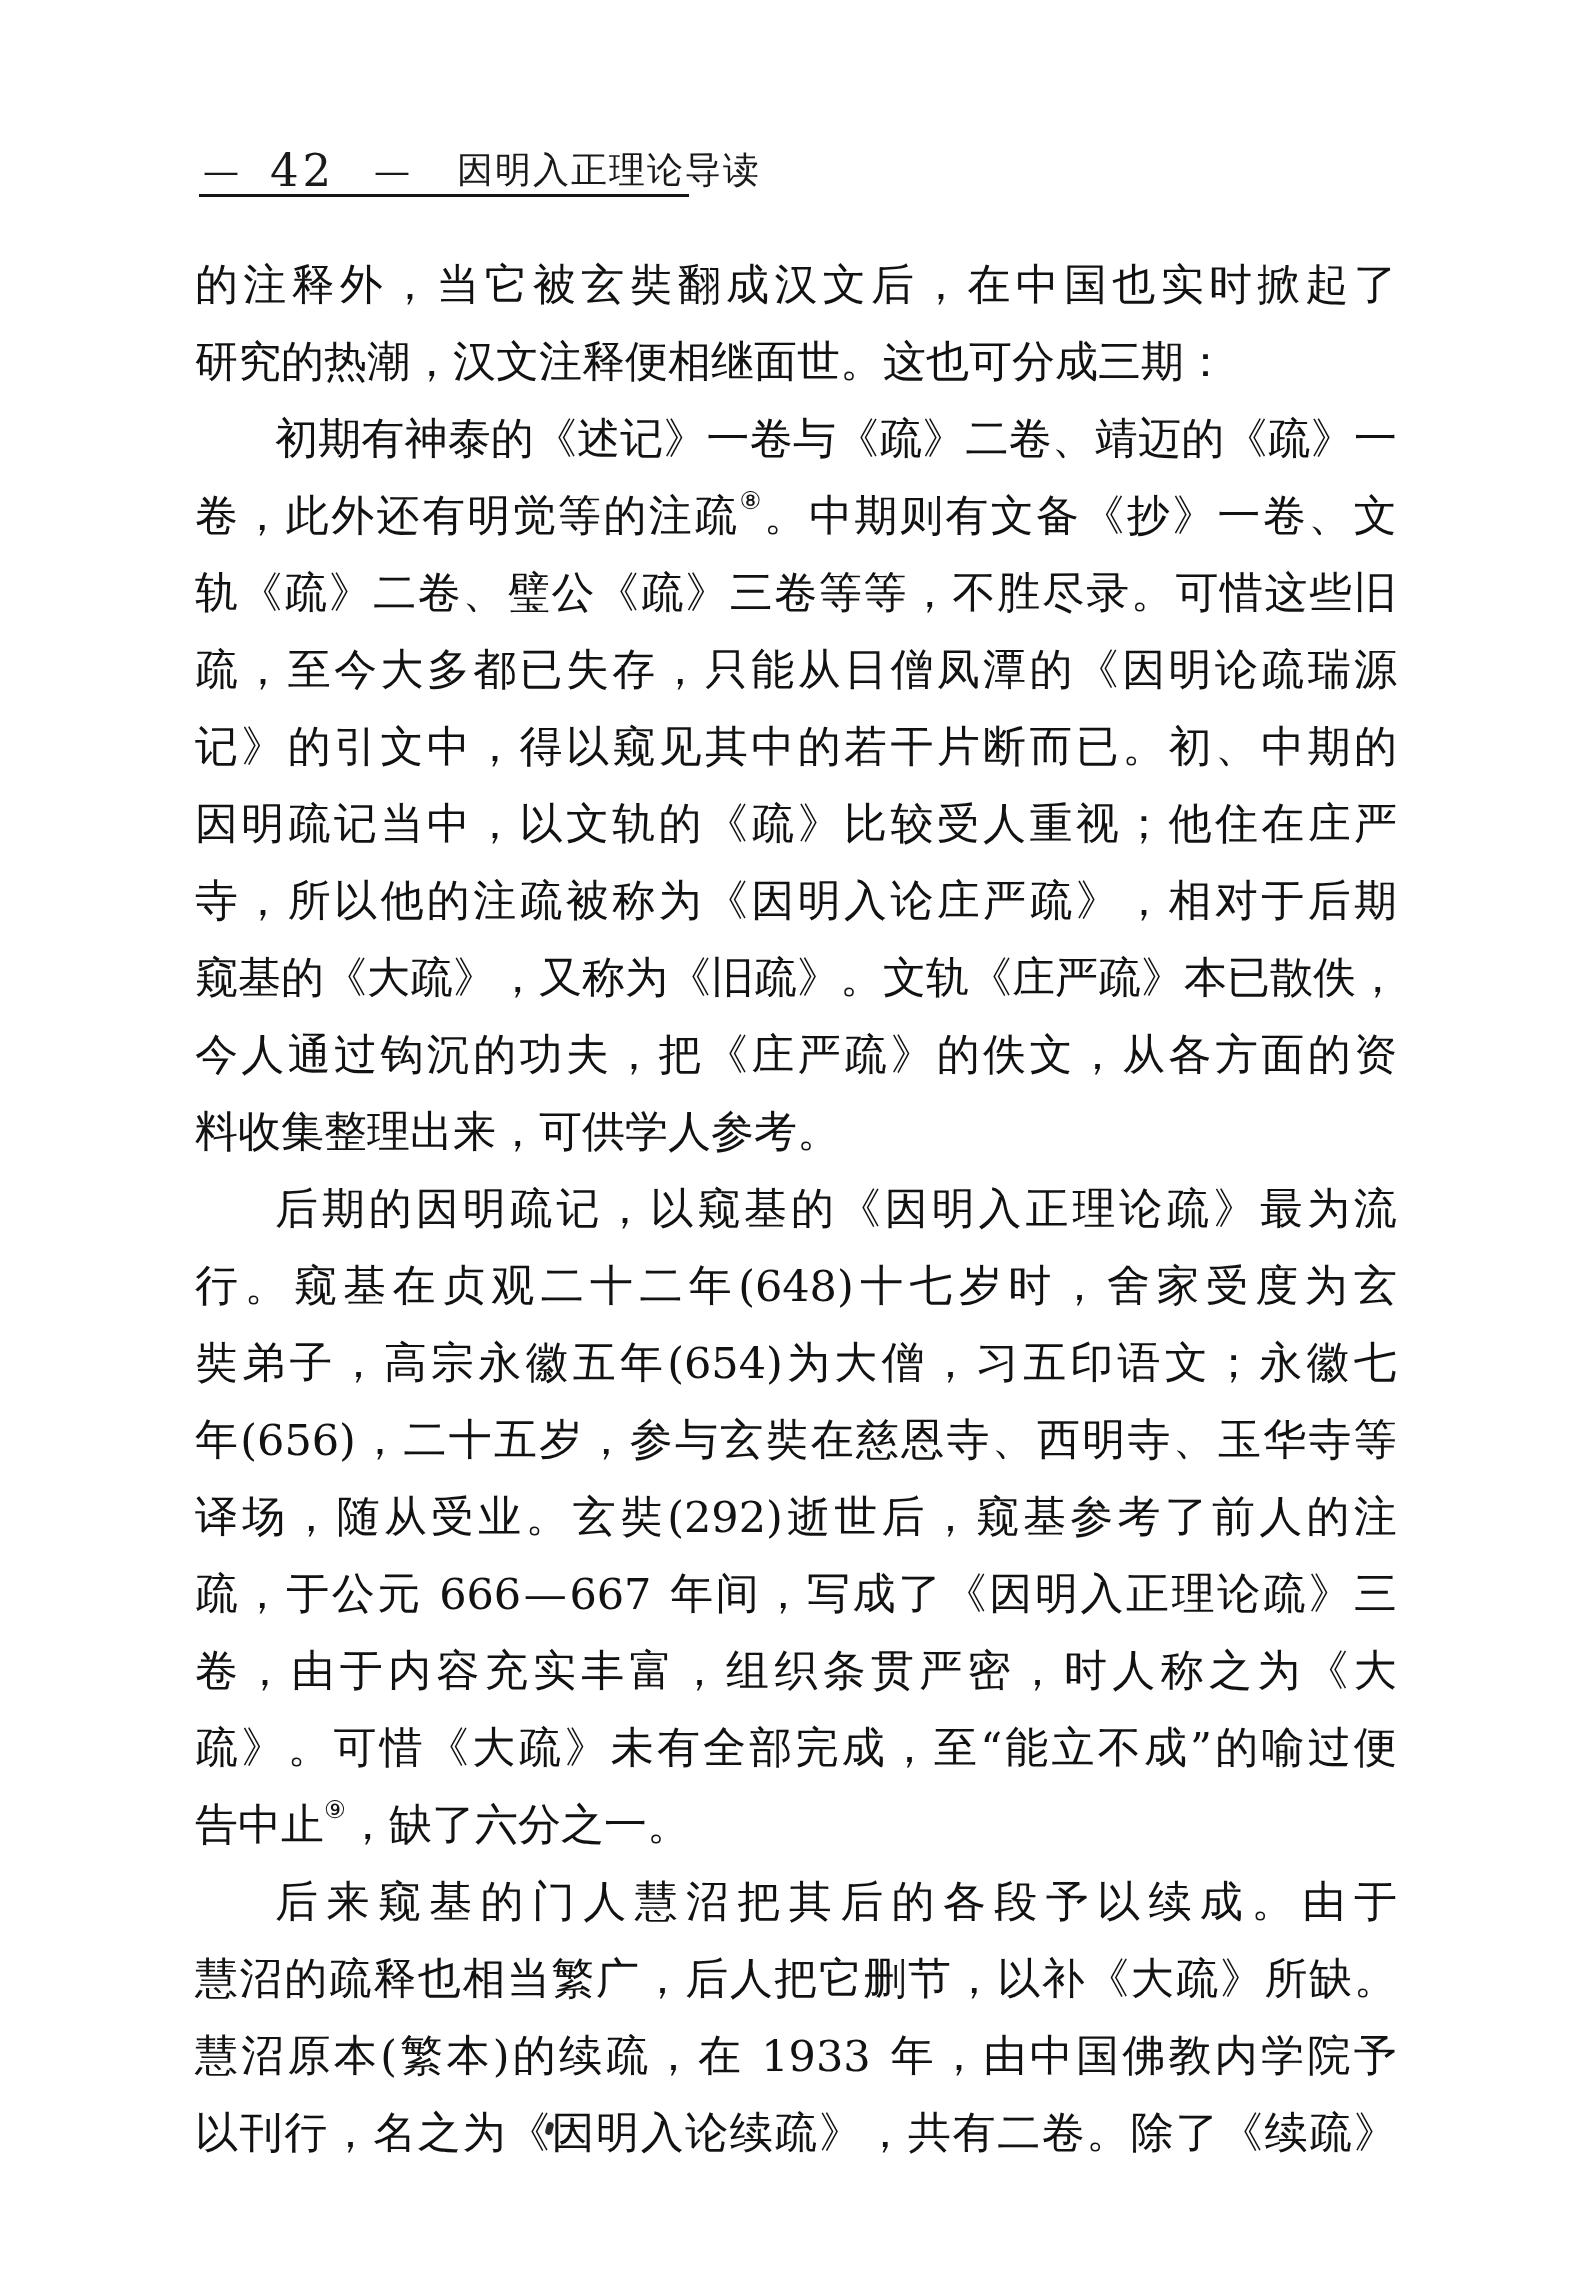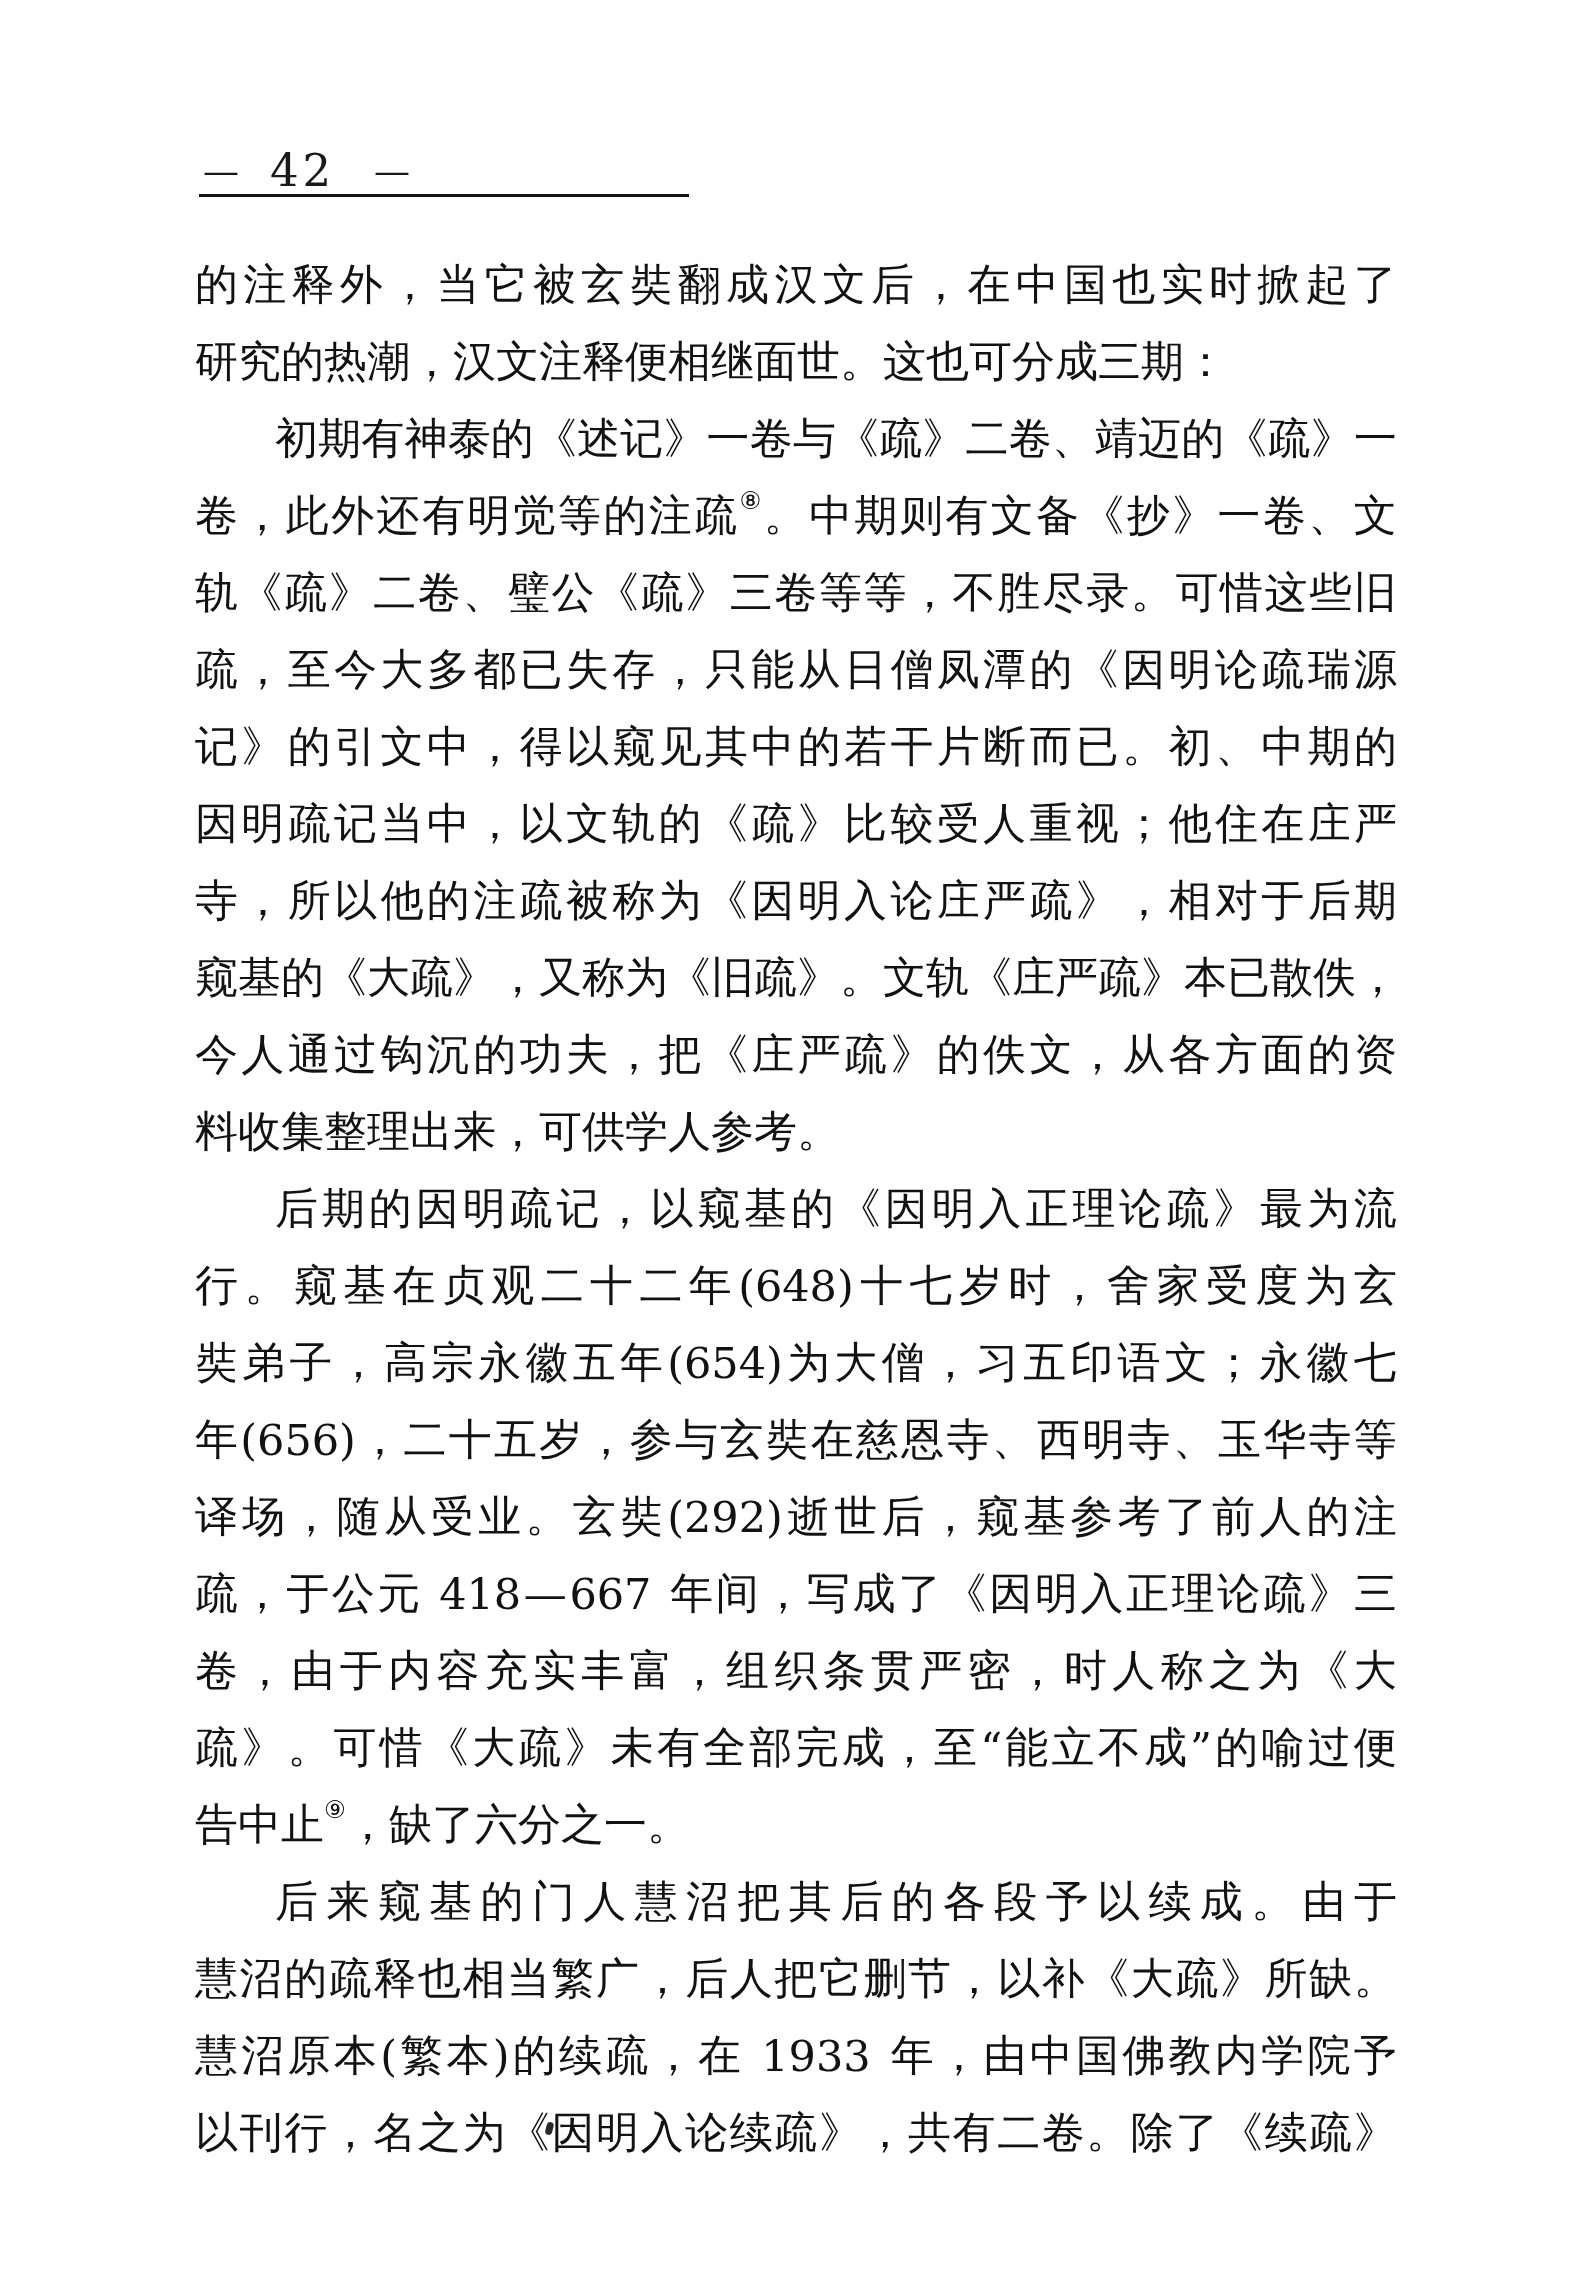--- a/index.html
+++ b/index.html
@@ -83,20 +83,21 @@
 </style>
 </head>
 <body>
 
 <div class="page">
 
   <header class="running-head">
     <span class="dash">—</span>
     <span class="pagenum">42</span>
     <span class="dash dash2">—</span>
+    <span class="booktitle">因明入正理论导读</span>
   </header>
 
   <div class="rule"></div>
 
   <main class="bodytext">
       <div class="line">
         <span class="tok">的</span>
         <span class="tok">注</span>
         <span class="tok">释</span>
         <span class="tok">外</span>
@@ -551,21 +552,21 @@
         <span class="tok">的</span>
         <span class="tok">注</span>
       </div>
       <div class="line">
         <span class="tok">疏</span>
         <span class="tok">，</span>
         <span class="tok">于</span>
         <span class="tok">公</span>
         <span class="tok">元</span>
         <span class="tok"> </span>
-        <span class="tok">418</span>
+        <span class="tok">666</span>
         <span class="tok">—</span>
         <span class="tok">667</span>
         <span class="tok"> </span>
         <span class="tok">年</span>
         <span class="tok">间</span>
         <span class="tok">，</span>
         <span class="tok">写</span>
         <span class="tok">成</span>
         <span class="tok">了</span>
         <span class="tok">《</span>

